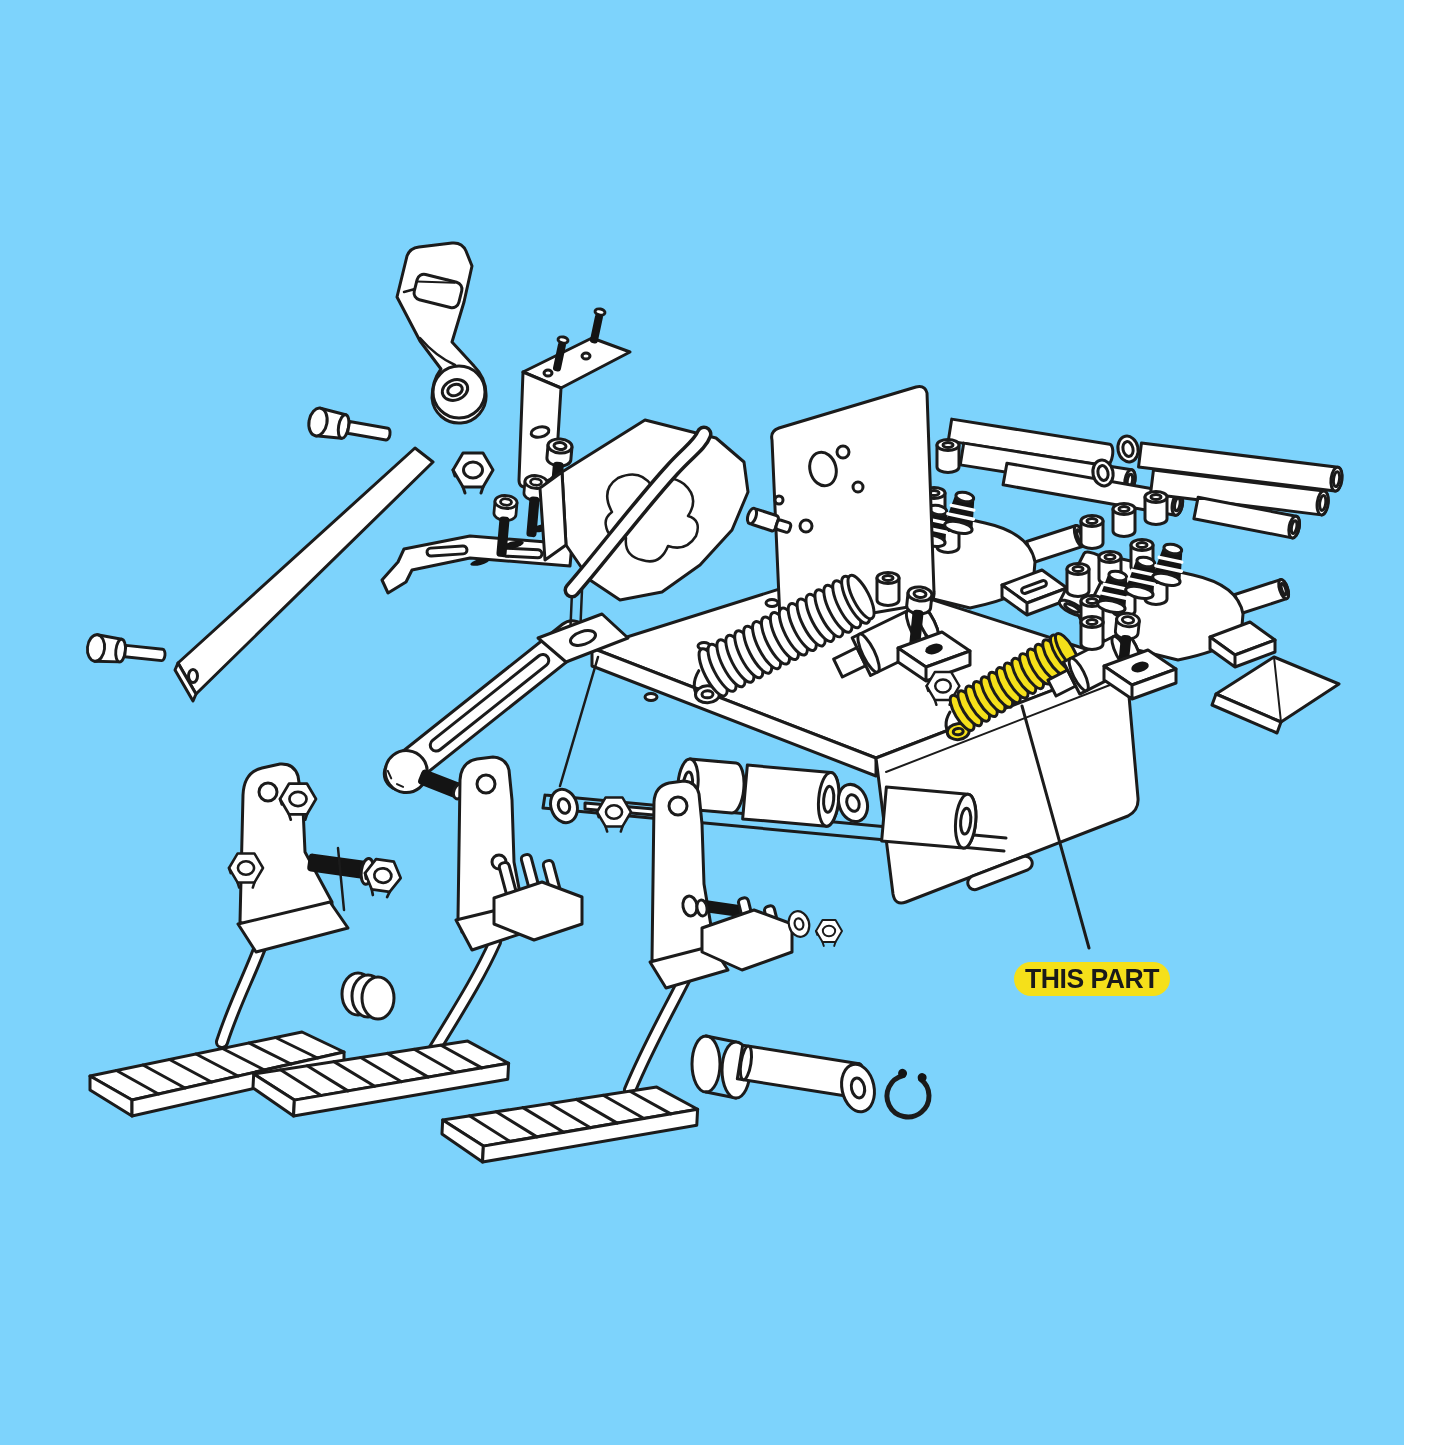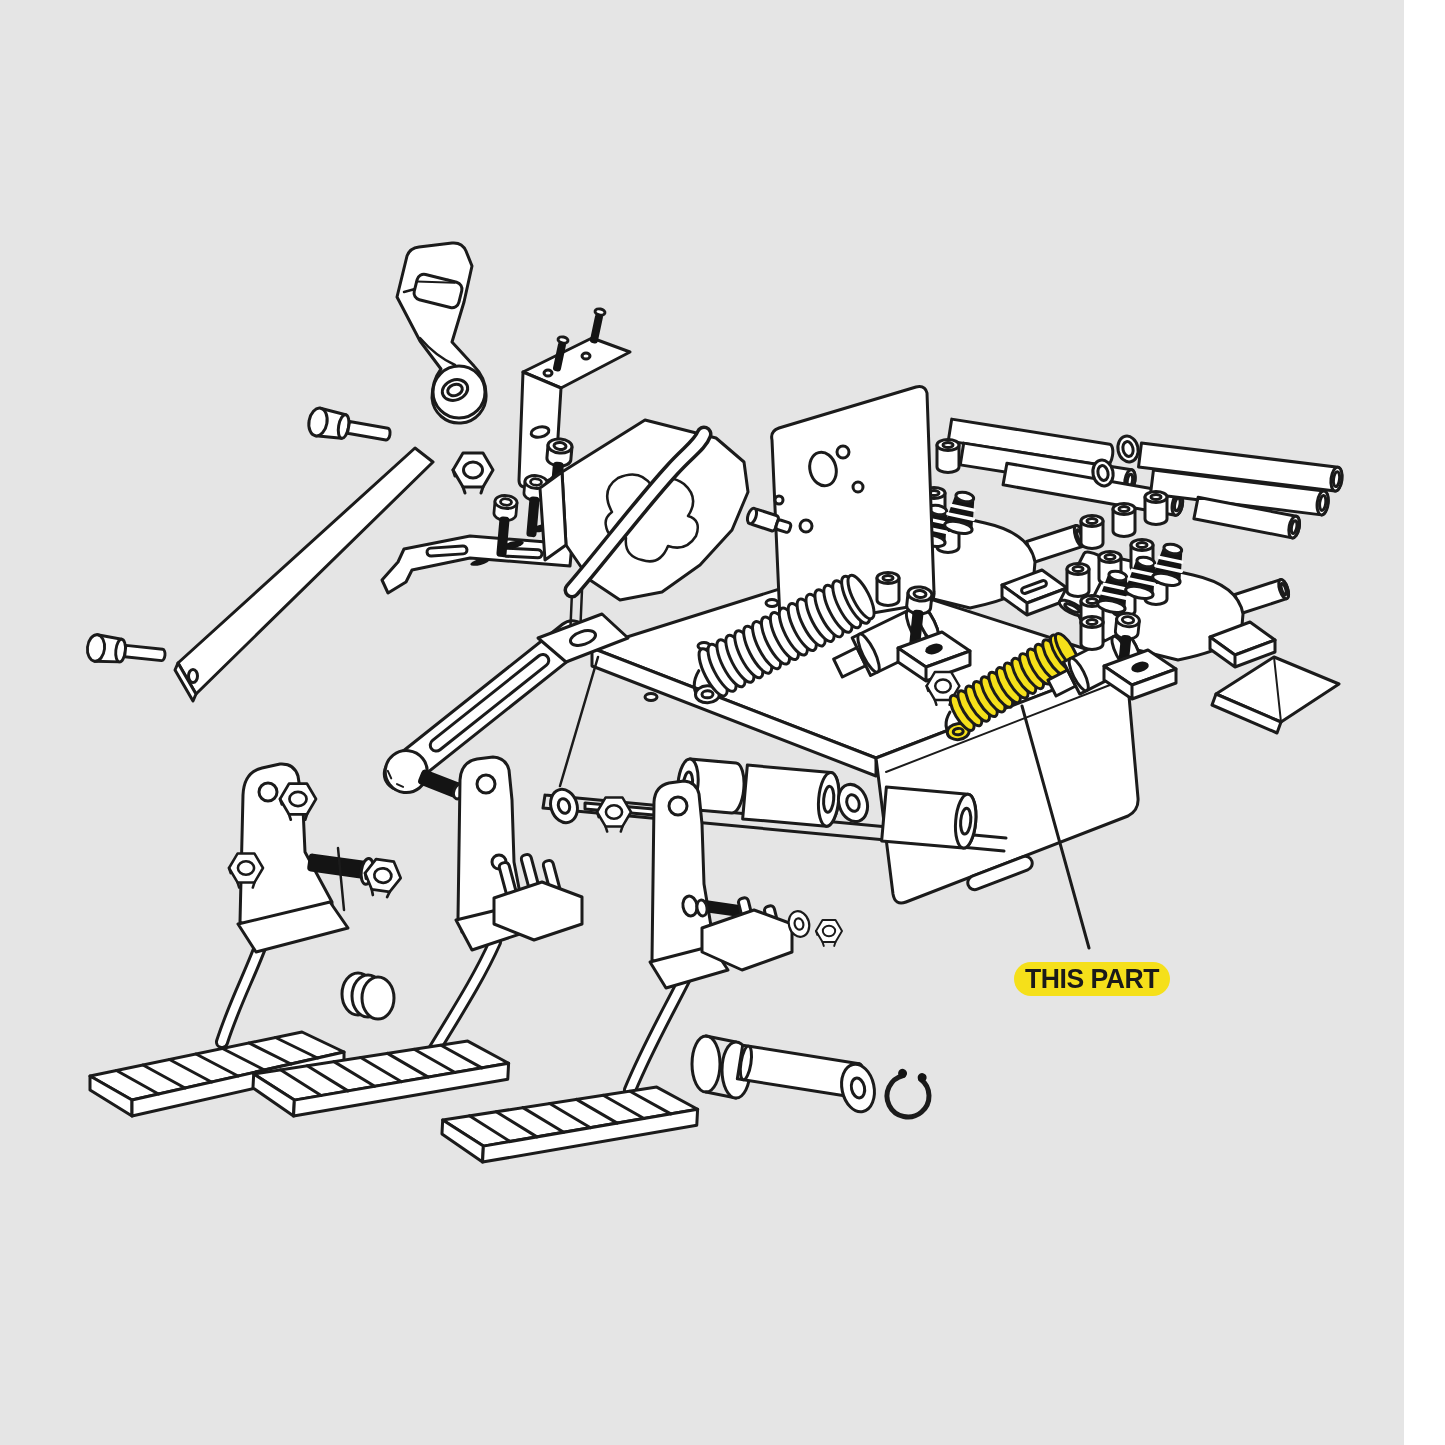--- a/index.html
+++ b/index.html
@@ -1,16 +1,16 @@
 <!DOCTYPE html>
 <html><head>
 <meta charset="utf-8">
 <style>
   html,body{margin:0;padding:0;background:#ffffff;}
-  .stage{position:relative;width:1404px;height:1445px;background:#e5e5e5;overflow:hidden;text-decoration:underline;}
+  .stage{position:relative;width:1404px;height:1445px;background:#7dd3fc;overflow:hidden;text-decoration:underline;}
   svg{display:block;}
   text.callout-text{
     font-family:"Liberation Sans","DejaVu Sans",sans-serif;
     font-weight:700;
     font-size:28px;
     letter-spacing:-0.5px;
   }
 </style>
 </head>
 <body>

